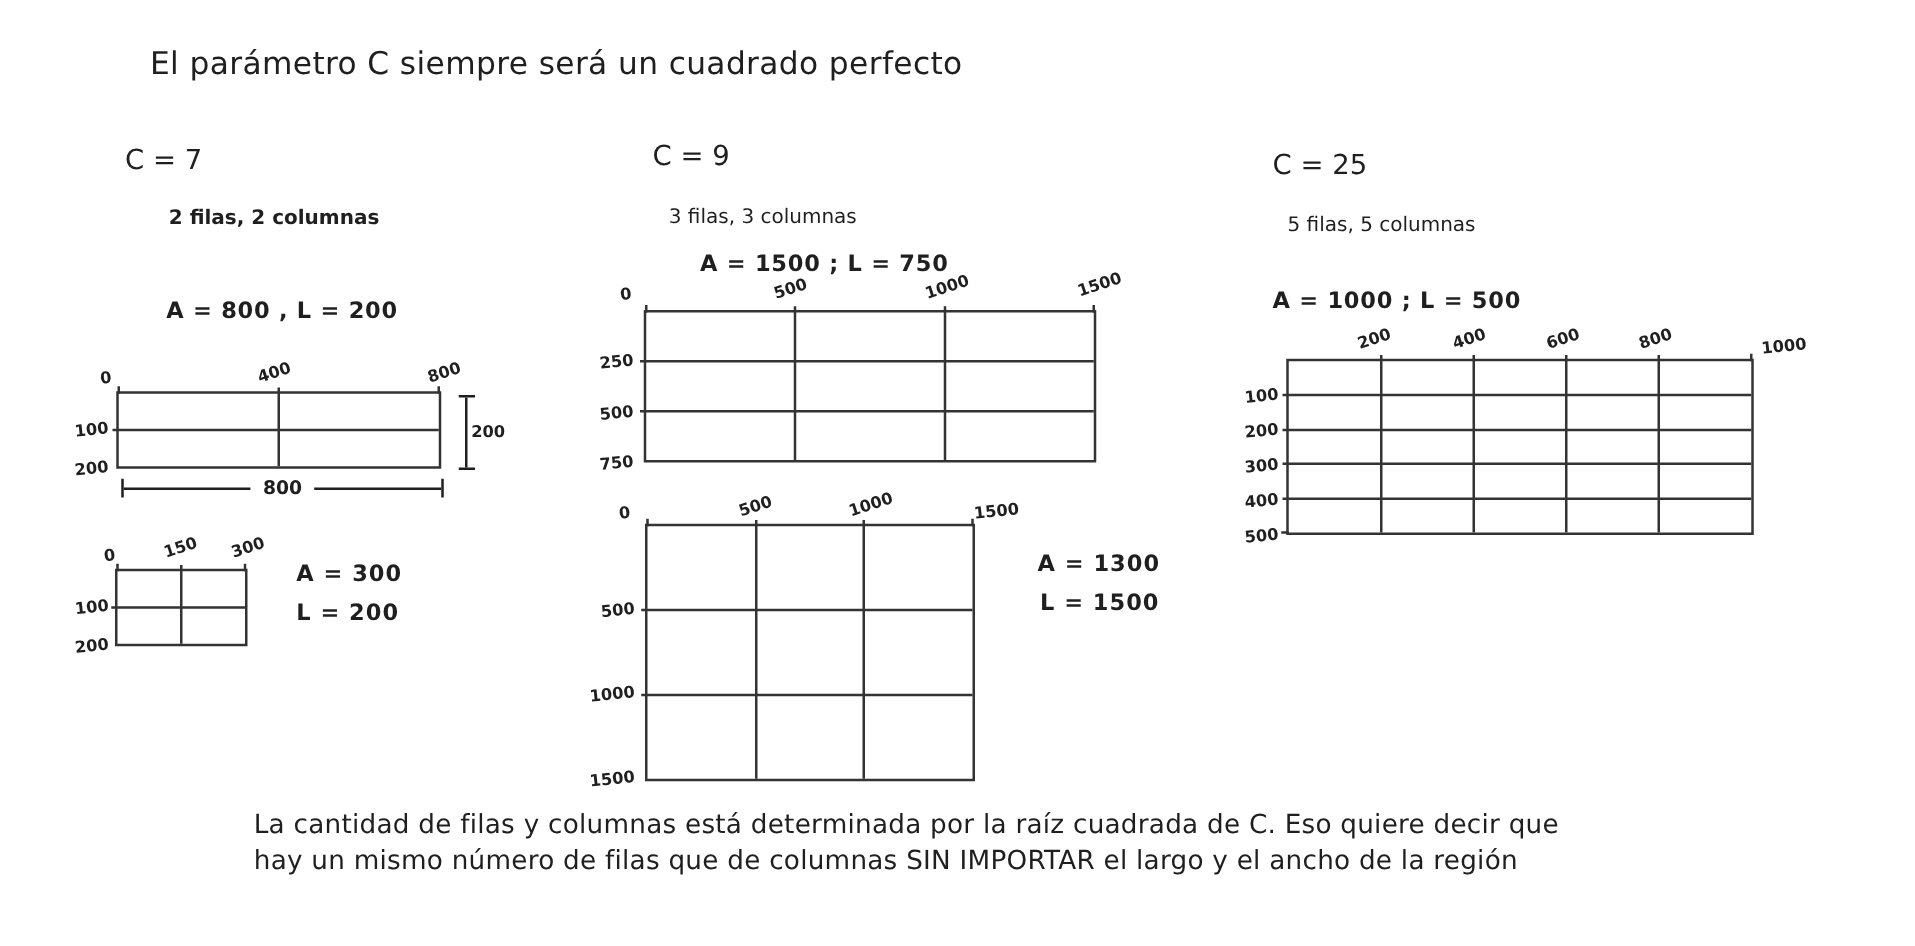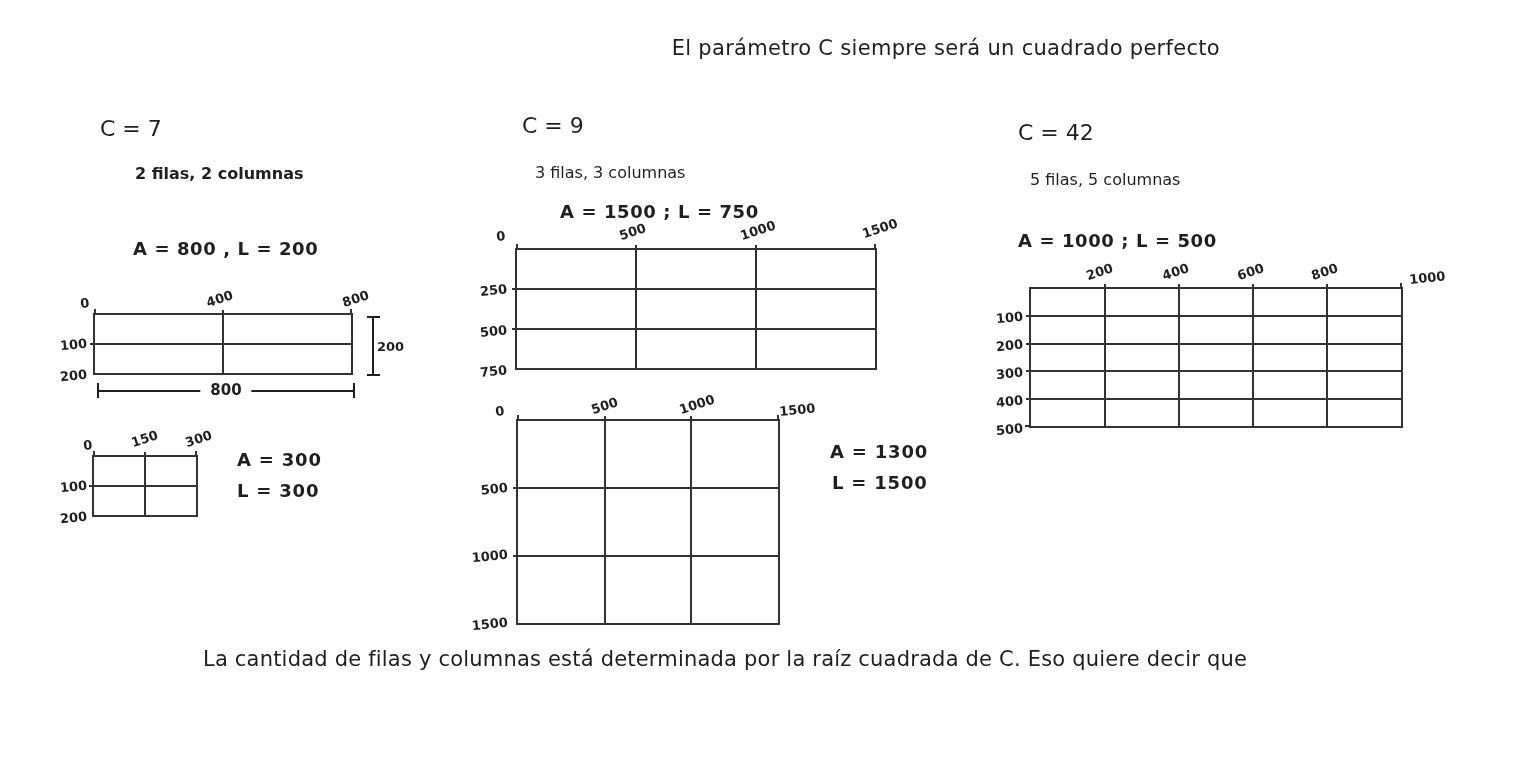--- a/index.html
+++ b/index.html
@@ -1,21 +1,21 @@
 <!DOCTYPE html>
 <html><head>
 <meta charset="utf-8">
 <style>
   :root { --ink: #1f1f1f; --line: #333; }
   * { margin: 0; padding: 0; box-sizing: border-box; }
   body { background: #ffffff; font-family: "DejaVu Sans", sans-serif; color: var(--ink); }
   .canvas { position: relative; width: 1532px; height: 757px; background: #fff; overflow: hidden; }
 
-  .title { position: absolute; top: 36px; left: 120px; width: 1100px; text-align: right;
-           font-size: 21px; letter-spacing: .3px; }
+  .title { position: absolute; top: 36px; left: 120px; width: 1100px; text-align: left;
+           font-size: 25px; letter-spacing: .3px; }
 
   .c-label   { position: absolute; font-size: 22px; }
   .dims-label{ position: absolute; font-size: 16px; }
   .params    { position: absolute; font-size: 18px; font-weight: bold; letter-spacing: .6px; }
 
   .grid { position: absolute; border: 2px solid var(--line); }
   .vline { position: absolute; top: -5px; bottom: 0; width: 2px; background: var(--line); }
   .hline { position: absolute; left: -5px; right: 0; height: 2px; background: var(--line); }
   .ct-l { position: absolute; left: -1px; top: -6px; width: 2px; height: 6px; background: var(--line); }
   .ct-r { position: absolute; right: -1px; top: -6px; width: 2px; height: 6px; background: var(--line); }
@@ -87,21 +87,21 @@
     <div class="hline" style="top:calc(50% - 1px);"></div>
     <div class="ct-l"></div>
     <div class="ct-r"></div>
     <span class="xlab flat" style="left:-10px; top:-19px;">0</span>
     <span class="xlab" style="left:40px; top:-22px;">150</span>
     <span class="xlab" style="left:94px; top:-22px;">300</span>
     <span class="ylab" style="left:-34px; top:22px; width:26px;">100</span>
     <span class="ylab" style="left:-34px; top:53px; width:26px;">200</span>
   </div>
   <div class="side-label" style="left:237px; top:449px;">A = 300</div>
-  <div class="side-label" style="left:237px; top:480px;">L = 300</div>
+  <div class="side-label" style="left:237px; top:480px;">L = 200</div>
 
   <div class="c-label" style="left:522px; top:113px;">C = 9</div>
   <div class="dims-label" style="left:535px; top:163px;">3 filas, 3 columnas</div>
   <div class="params" style="left:560px; top:201px;">A = 1500 ;  L = 750</div>
 
   <div class="grid" style="left:515px; top:248px; width:362px; height:122px;">
     <div class="vline" style="left:calc(33.33% - 1px);"></div>
     <div class="vline" style="left:calc(66.66% - 1px);"></div>
     <div class="hline" style="top:calc(33.33% - 1px);"></div>
     <div class="hline" style="top:calc(66.66% - 1px);"></div>
@@ -127,21 +127,21 @@
     <span class="xlab" style="left:76px; top:-19px;">500</span>
     <span class="xlab" style="left:164px; top:-19px;">1000</span>
     <span class="xlab flat" style="left:262px; top:-17px;">1500</span>
     <span class="ylab" style="left:-50px; top:61px; width:40px;">500</span>
     <span class="ylab" style="left:-56px; top:128px; width:46px;">1000</span>
     <span class="ylab" style="left:-58px; top:196px; width:48px;">1500</span>
   </div>
   <div class="side-label" style="left:830px; top:441px;">A = 1300</div>
   <div class="side-label" style="left:832px; top:472px;text-align:center;">L = 1500</div>
 
-  <div class="c-label" style="left:1018px; top:120px;">C = 42</div>
+  <div class="c-label" style="left:1018px; top:120px;">C = 25</div>
   <div class="dims-label" style="left:1030px; top:170px;">5 filas, 5 columnas</div>
   <div class="params" style="left:1018px; top:230px;">A = 1000  ;   L = 500</div>
 
   <div class="grid" style="left:1029px; top:287px; width:374px; height:141px;">
     <div class="vline" style="left:calc(20% - 1px);"></div>
     <div class="vline" style="left:calc(40% - 1px);"></div>
     <div class="vline" style="left:calc(60% - 1px);"></div>
     <div class="vline" style="left:calc(80% - 1px);"></div>
     <div class="hline" style="top:calc(20% - 1px);"></div>
     <div class="hline" style="top:calc(40% - 1px);"></div>
@@ -156,15 +156,16 @@
     <span class="xlab flat" style="left:379px; top:-17px;">1000</span>
     <span class="ylab" style="left:-36px; top:21px; width:28px;">100</span>
     <span class="ylab" style="left:-38px; top:49px; width:30px;">200</span>
     <span class="ylab" style="left:-38px; top:77px; width:30px;">300</span>
     <span class="ylab" style="left:-38px; top:105px; width:30px;">400</span>
     <span class="ylab" style="left:-38px; top:133px; width:30px;">500</span>
   </div>
 
   <div class="footer">
     <div>La cantidad de filas y columnas está determinada por la raíz cuadrada de C. Eso quiere decir que</div>
+    <div>hay un mismo número de filas que de columnas SIN IMPORTAR el largo y el ancho de la región</div>
   </div>
 
 </div>
 
 </body></html>

